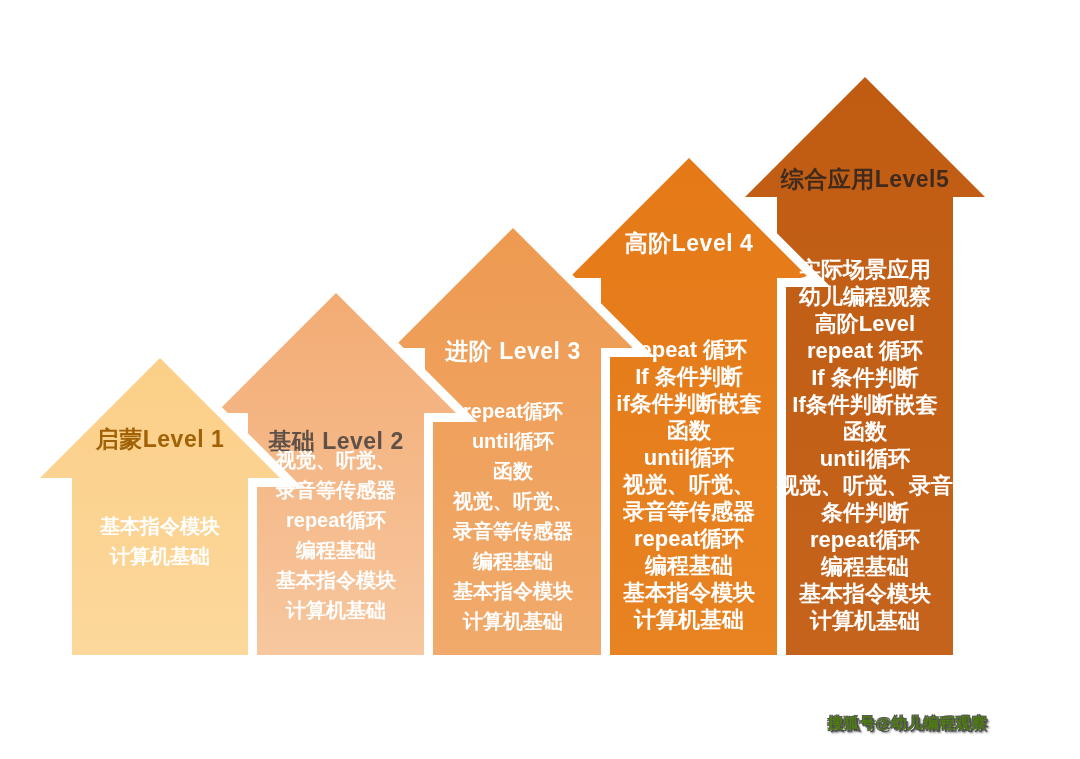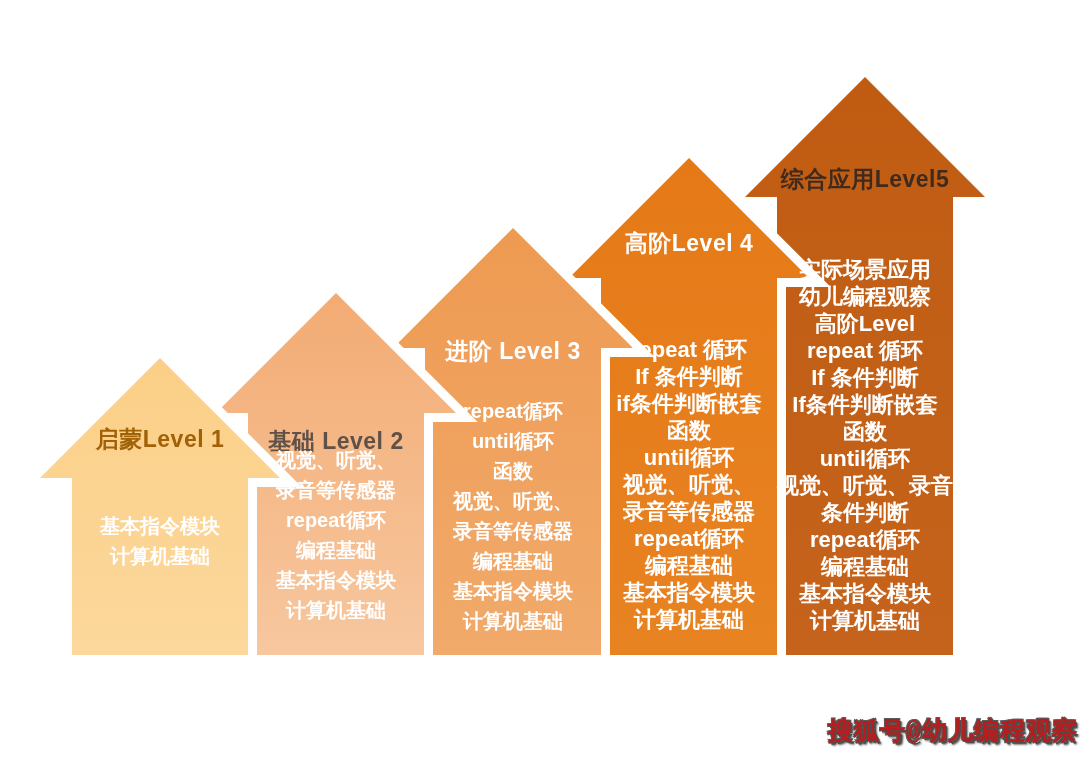--- a/index.html
+++ b/index.html
@@ -20,24 +20,23 @@
   .t3{left:403px;top:313px;margin-top:23px;}
   .t4{left:579px;top:228px;}
   .t5{left:755px;top:164px;}
   .l1{left:50px; top:511px;}
   .l2{left:226px;top:445px;}
   .l3{left:403px;top:396px;}
   .l4{left:579px;top:336px;}
   .l5{left:755px;top:256px;}
   #watermark{
     position:absolute;left:828px;top:714px;width:250px;
-    font-size:25px;font-weight:bold;color:#b91c1c;white-space:nowrap;
+    font-size:15px;font-weight:bold;color:#4d7c0f;white-space:nowrap;
     text-shadow:2px 2px 0 #4d4d4d,-1px -1px 0 #5a5a5a,1px -1px 0 #5a5a5a,-1px 1px 0 #5a5a5a,3px 3px 2px #666666;
     letter-spacing:1px;
-    font-family:Liberation Mono, monospace;
   }
 </style>
 </head>
 <body>
 
 <div id="stage">
   <svg id="arrows-svg" width="1080" height="759" viewBox="0 0 1080 759">
       <defs>
         <linearGradient id="lg0" x1="0" y1="0" x2="0" y2="1">
           <stop offset="0%" stop-color="#FBCF87"></stop>

